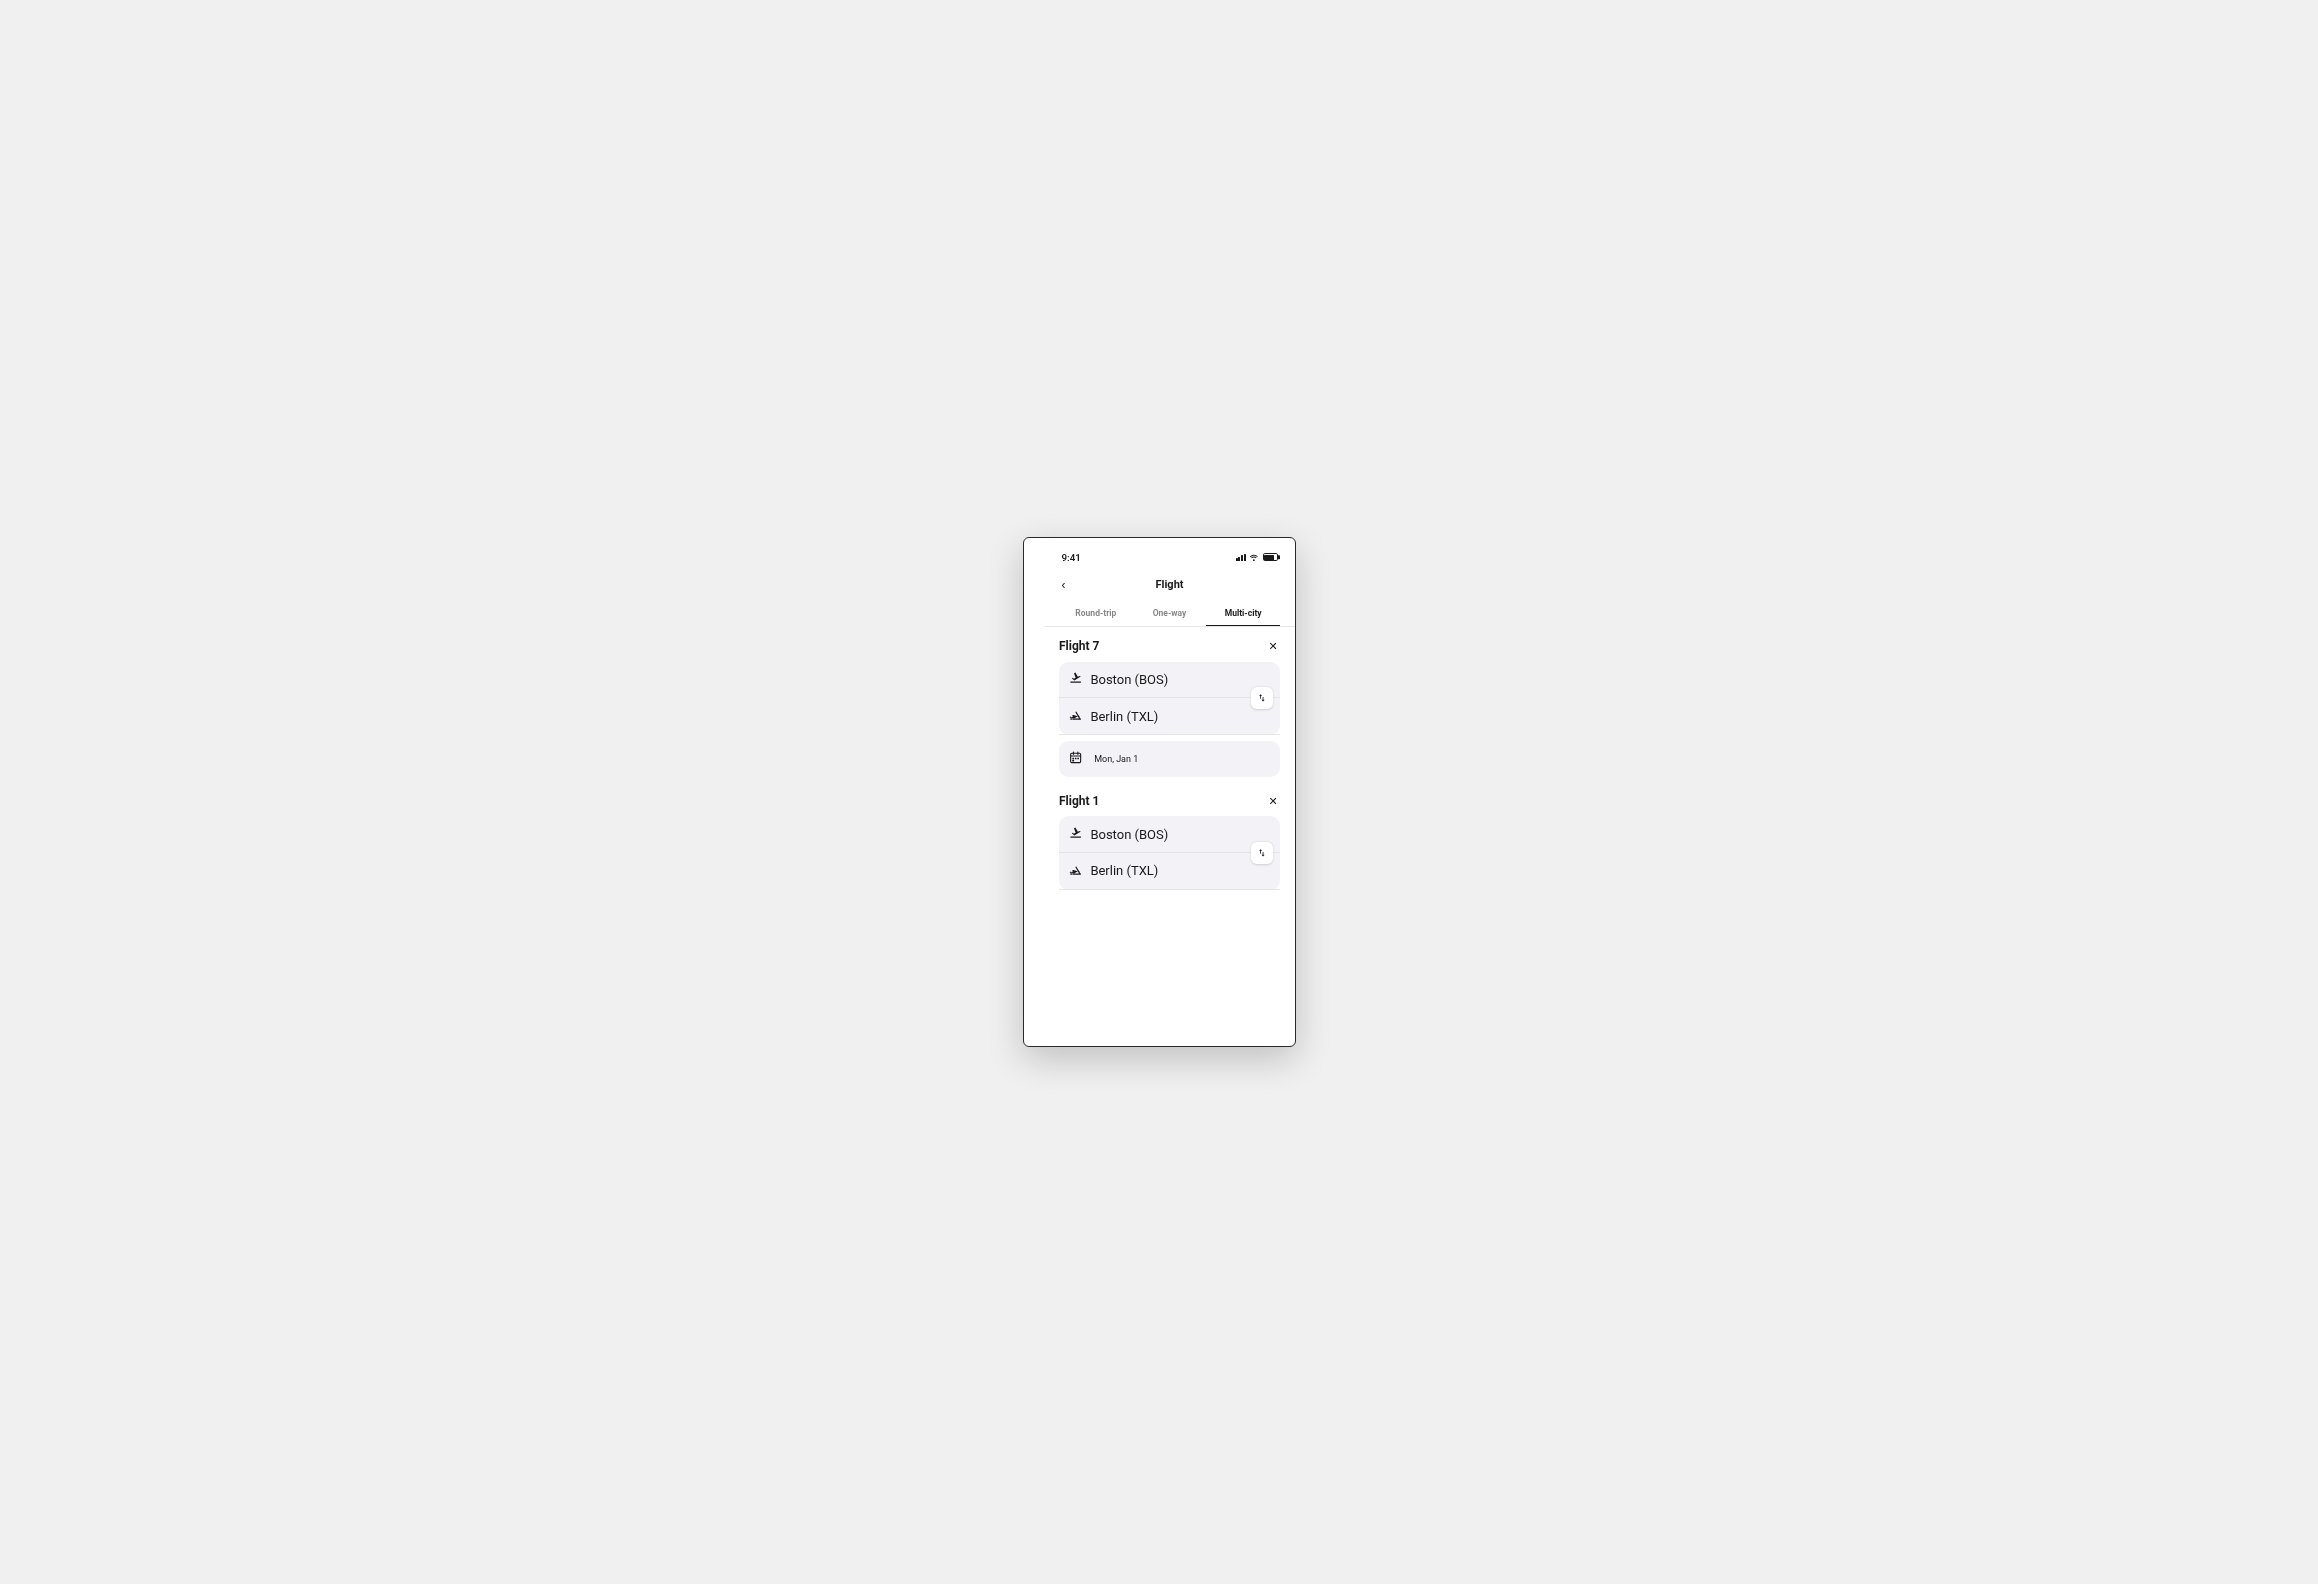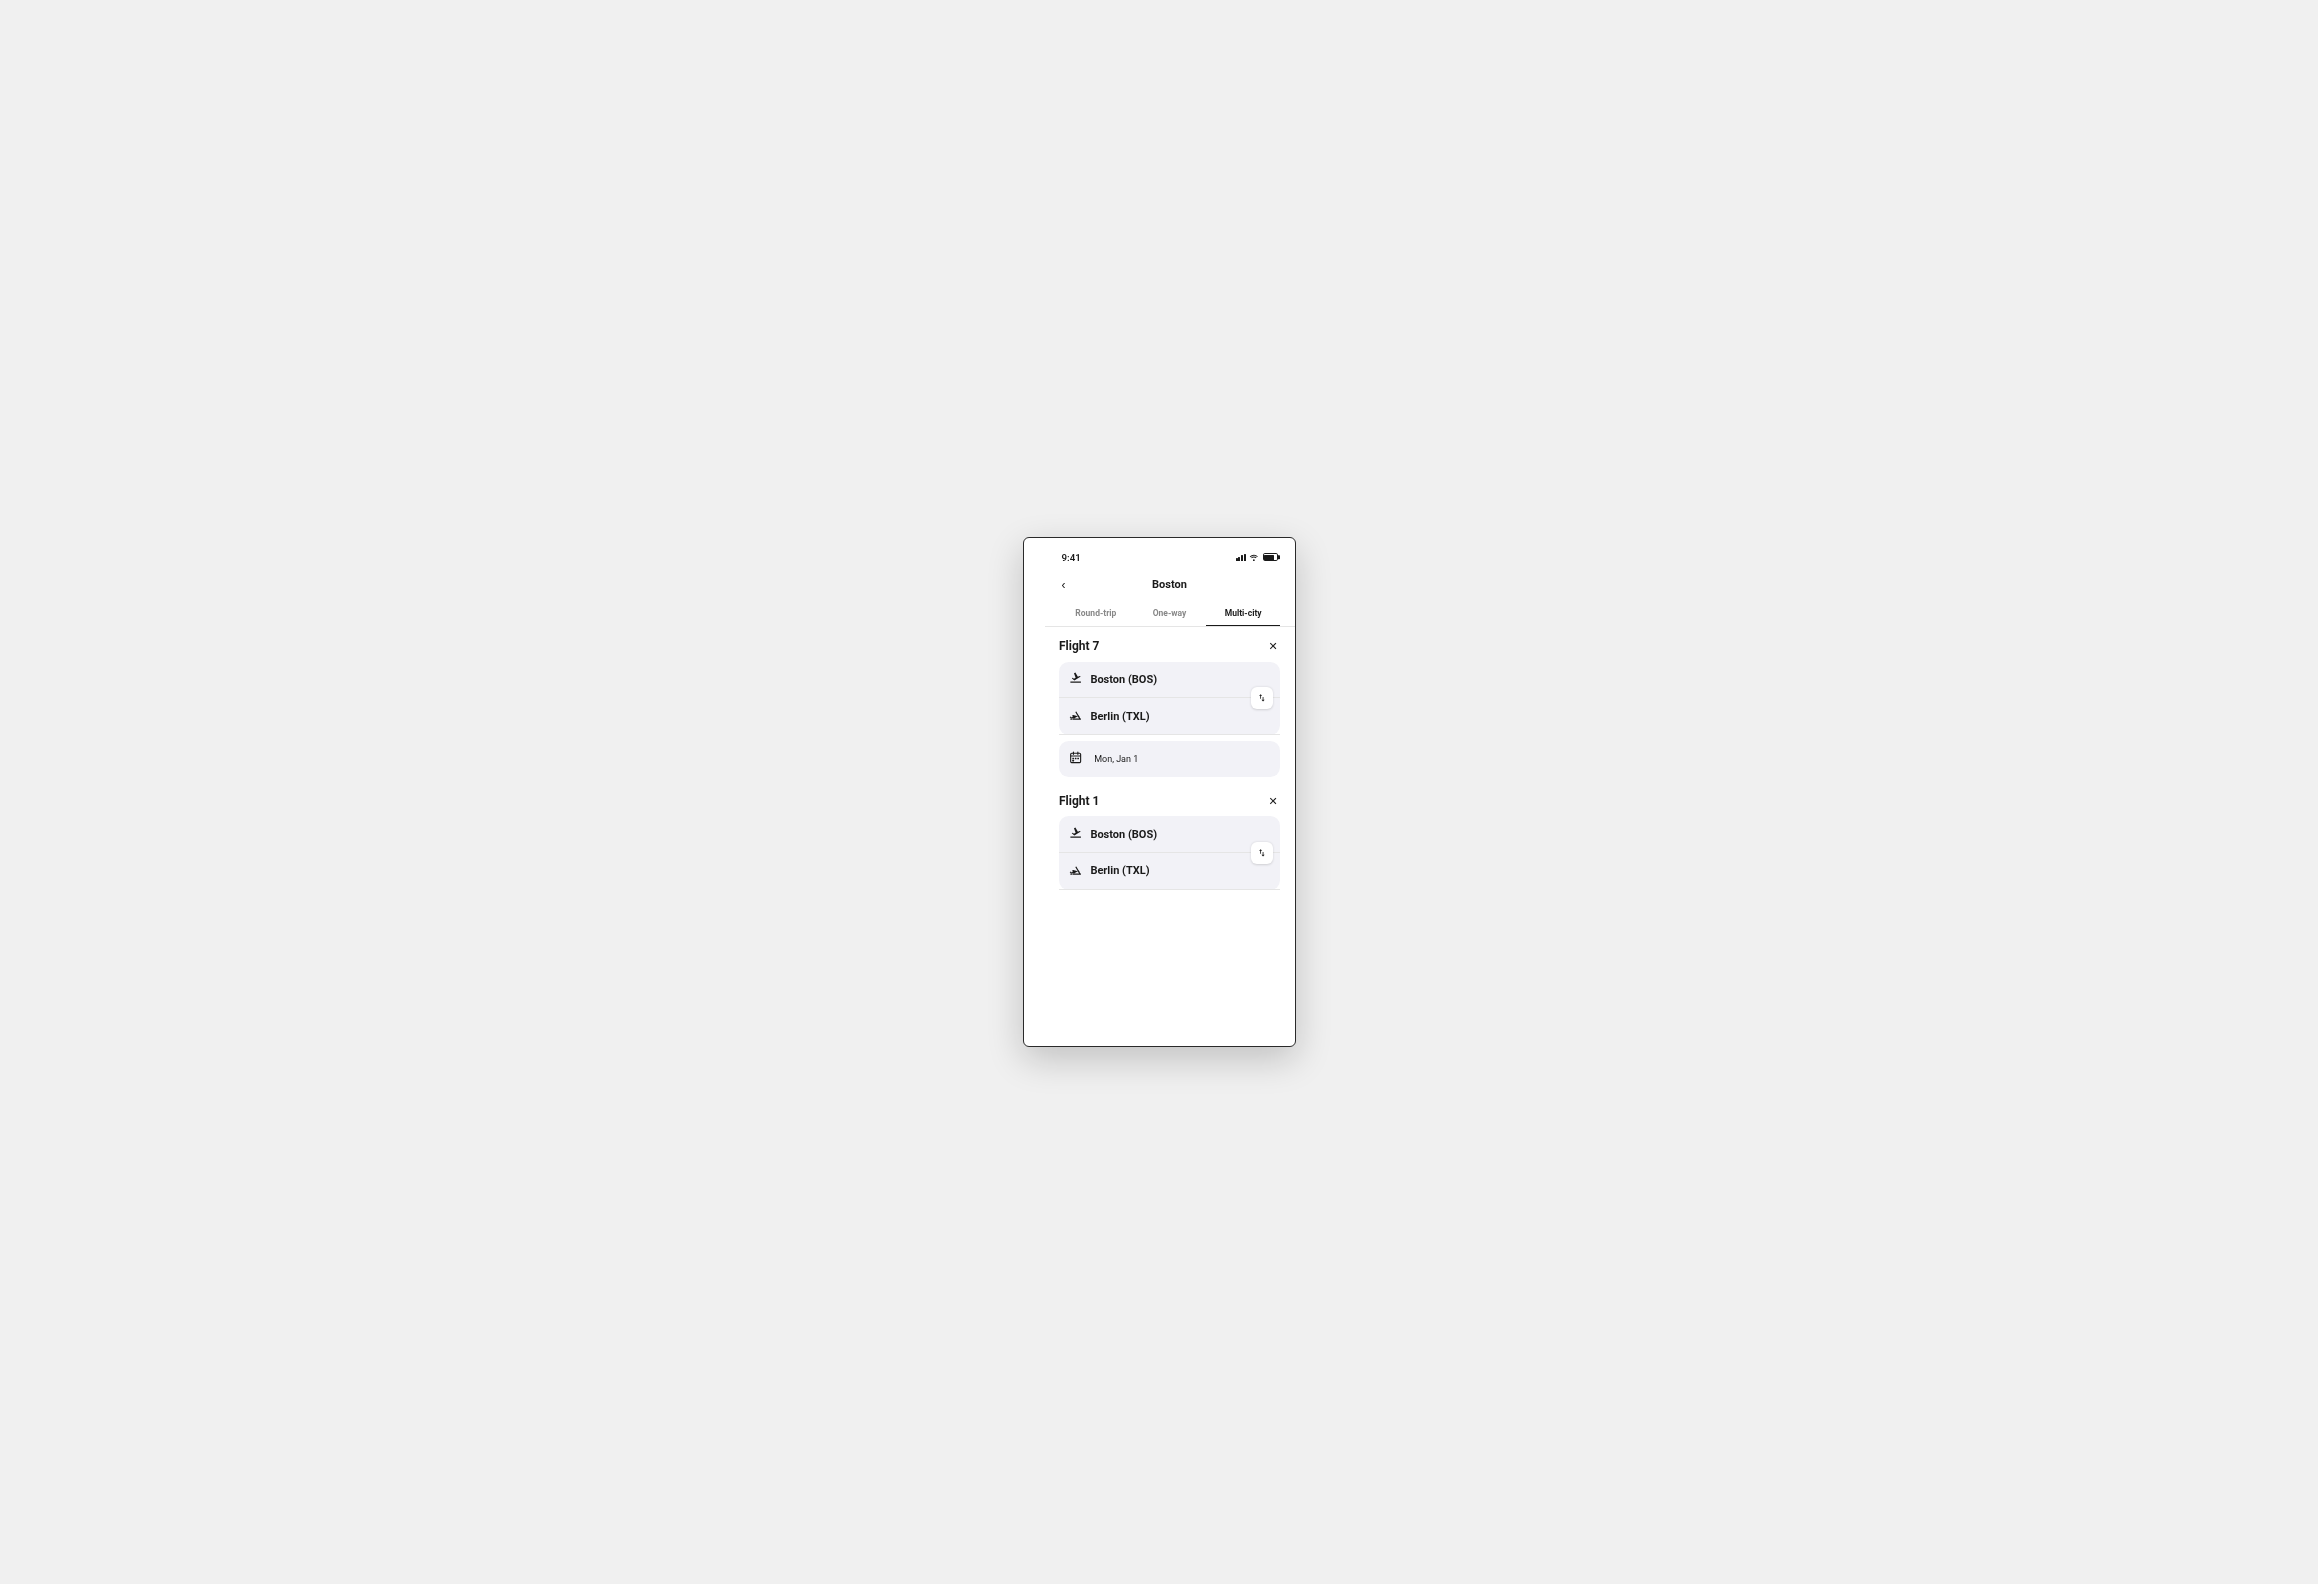--- a/index.html
+++ b/index.html
@@ -203,23 +203,23 @@
 
     .plane-icon {
       font-size: 11px;
       color: #1a1a1a;
       width: 14.5px;
       text-align: center;
       flex-shrink: 0;
     }
 
     .location-text {
-      font-size: 11px;
-      color: #1a1a1a;
-      font-weight: 700;
+      font-size: 13px;
+      color: #1a1a1a;
+      font-weight: 400;
     }
 
     .swap-button {
       position: absolute;
       right: 7.2px;
       top: 50%;
       transform: translateY(-50%);
       width: 22px;
       height: 22px;
       background: #ffffff;
@@ -278,21 +278,21 @@
       </svg>
 
       <div class="battery-icon">
         <div class="battery-fill"></div>
       </div>
     </div>
   </div>
 
   <div class="nav-bar">
     <button class="back-button">‹</button>
-    <span class="nav-title">Boston</span>
+    <span class="nav-title">Flight</span>
   </div>
 
   <div class="tabs-container">
     <div class="tab">
       <span>Round-trip</span>
     </div>
     <div class="tab">
       <span>One-way</span>
     </div>
     <div class="tab active">

